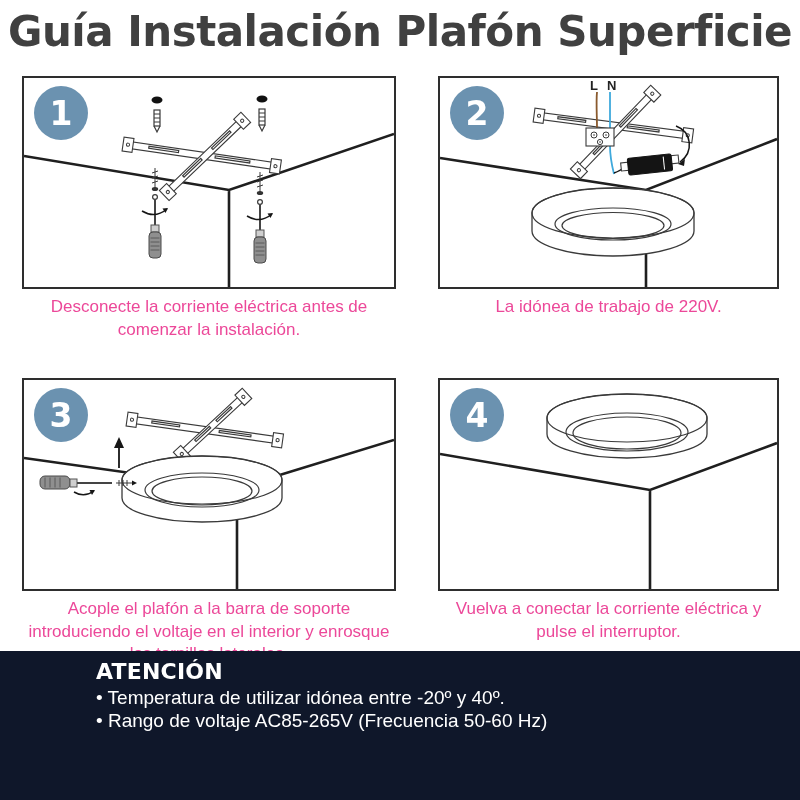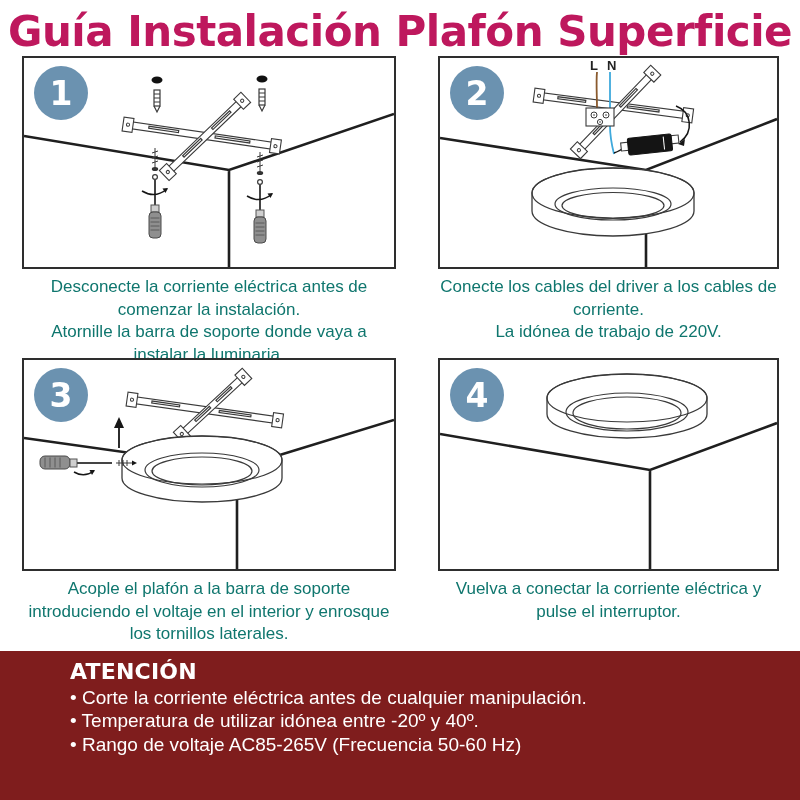--- a/index.html
+++ b/index.html
@@ -1,49 +1,49 @@
 <!DOCTYPE html>
 <html><head>
 <meta charset="utf-8">
 <style>
   html,body{margin:0;padding:0;}
   body{
     width:800px;height:800px;position:relative;overflow:hidden;
     background:#ffffff;font-family:"Liberation Sans",sans-serif;
   }
   h1.page-title{
-    margin:8px 0 0;text-align:center;
-    font-size:42px;font-weight:700;letter-spacing:-.5px;color:#be185d;
+    margin:8px 0 20px;text-align:center;
+    font-size:42px;font-weight:700;letter-spacing:-.5px;color:#404040;
     font-family:"DejaVu Sans","Liberation Sans",sans-serif;line-height:1.15;
   }
   .grid{
     display:grid;
     grid-template-columns:374px 341px;
     grid-template-rows:213px 89px 213px 63px;
     column-gap:42px;
     padding:0 21px 0 22px;
   }
   .panel{
     position:relative;border:2px solid #2e2e2e;background:#fff;box-sizing:border-box;
   }
   .panel svg{display:block;width:100%;height:100%;}
   .badge{
     position:absolute;top:8px;left:10px;width:54px;height:54px;border-radius:50%;
     background:#6b92b0;color:#ffffff;display:flex;align-items:center;justify-content:center;
     font-family:"DejaVu Sans",sans-serif;font-weight:bold;font-size:33px;line-height:1;
   }
   .caption{
-    padding-top:7px;text-align:center;color:#0f766e;
+    padding-top:7px;text-align:center;color:#ec4899;
     font-size:17px;line-height:1.32;
   }
   .caption p{margin:0;}
   .attention{
     position:absolute;left:0;top:651px;width:800px;height:149px;
-    background:#7f1d1d;color:#ffffff;box-sizing:border-box;
-    padding:8px 30px 0 70px;
+    background:#0f172a;color:#ffffff;box-sizing:border-box;
+    padding:8px 30px 0 96px;
   }
   .attention h2{
     margin:0 0 3px;font-size:22px;font-weight:bold;letter-spacing:.2px;
     font-family:"DejaVu Sans","Liberation Sans",sans-serif;
   }
   .attention ul{list-style:none;margin:0;padding:0;}
   .attention li{font-size:19px;line-height:1.18;margin-bottom:1px;}
   .attention li::before{content:"• ";}
   
   .ln{stroke:#3a3a3a;stroke-width:1.2;fill:none;}
@@ -204,25 +204,23 @@
         <ellipse class="ln" cx="173" cy="147.5" rx="51" ry="13"></ellipse>
       </g>
     </svg>
     <div class="badge">
         <span>2</span>
       </div>
   </div>
 
   <div class="caption">
     <p>Desconecte la corriente eléctrica antes de comenzar la instalación.</p>
-    <p>Atornille la barra de soporte donde vaya a instalar la luminaria.</p>
   </div>
 
   <div class="caption">
-    <p>Conecte los cables del driver a los cables de corriente.</p>
     <p>La idónea de trabajo de 220V.</p>
   </div>
 
   <div class="panel">
     <svg viewBox="0 0 370 209" preserveAspectRatio="none">
       <g>
         <path class="ceil" d="M0 78 L213 108 L370 60 M213 108 L213 209"></path>
       </g>
       <g transform="rotate(8 110 40)">
         <rect class="bar" x="110" y="36.5" width="143" height="7"></rect>
@@ -299,17 +297,16 @@
 
   <div class="caption">
     <p>Vuelva a conectar la corriente eléctrica y pulse el interruptor.</p>
   </div>
 
 </div>
 
 <section class="attention">
   <h2>ATENCIÓN</h2>
   <ul>
-    <li>Corte la corriente eléctrica antes de cualquier manipulación.</li>
     <li>Temperatura de utilizar idónea entre -20º y 40º.</li>
     <li>Rango de voltaje AC85-265V (Frecuencia 50-60 Hz)</li>
   </ul>
 </section>
 
 </body></html>

